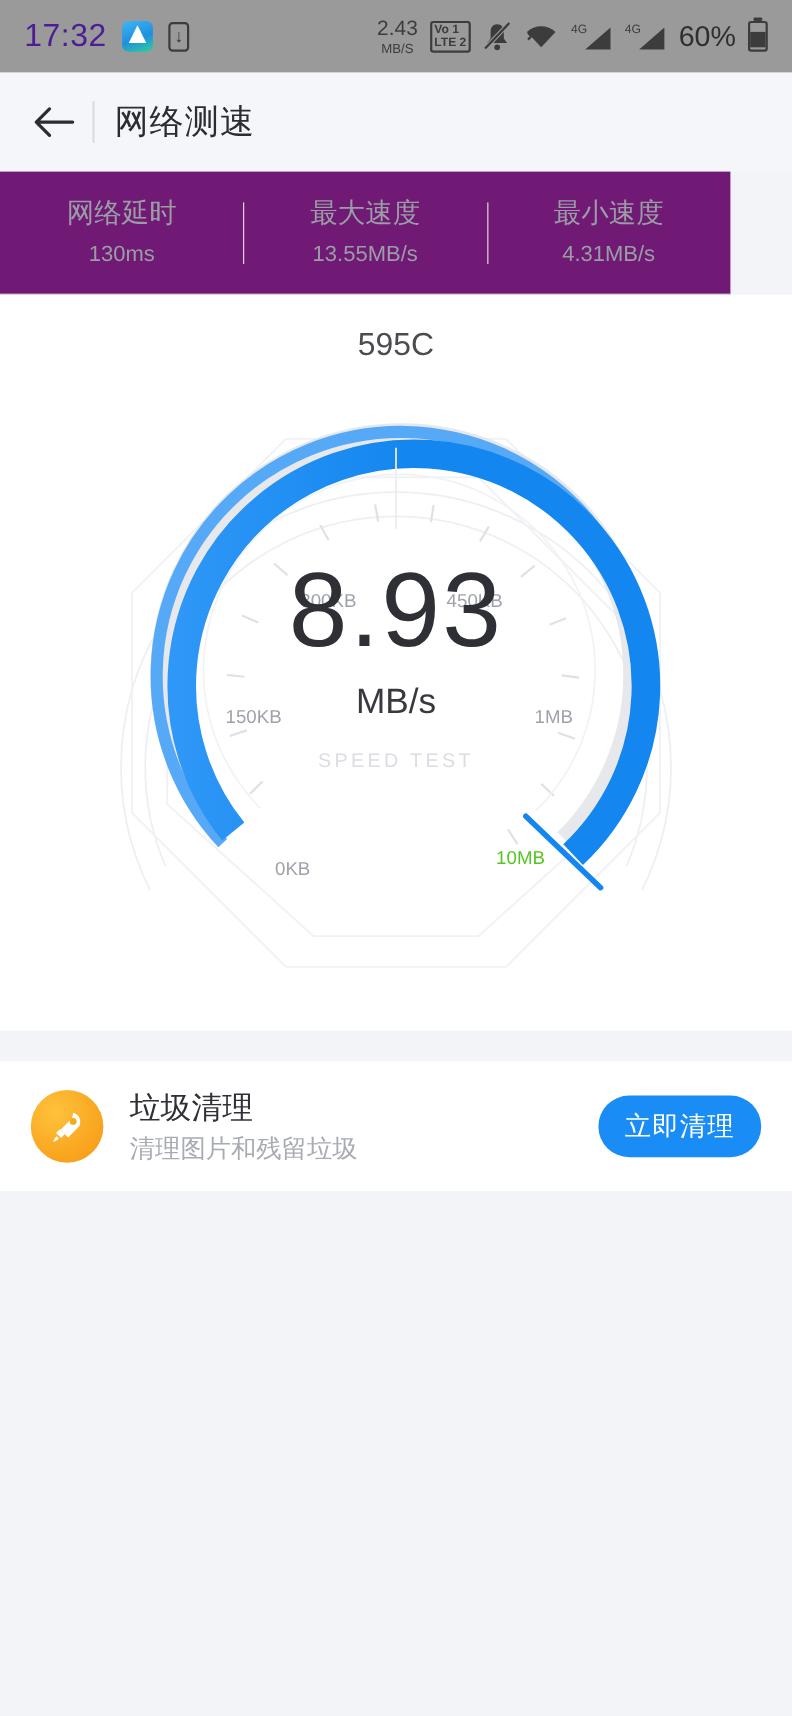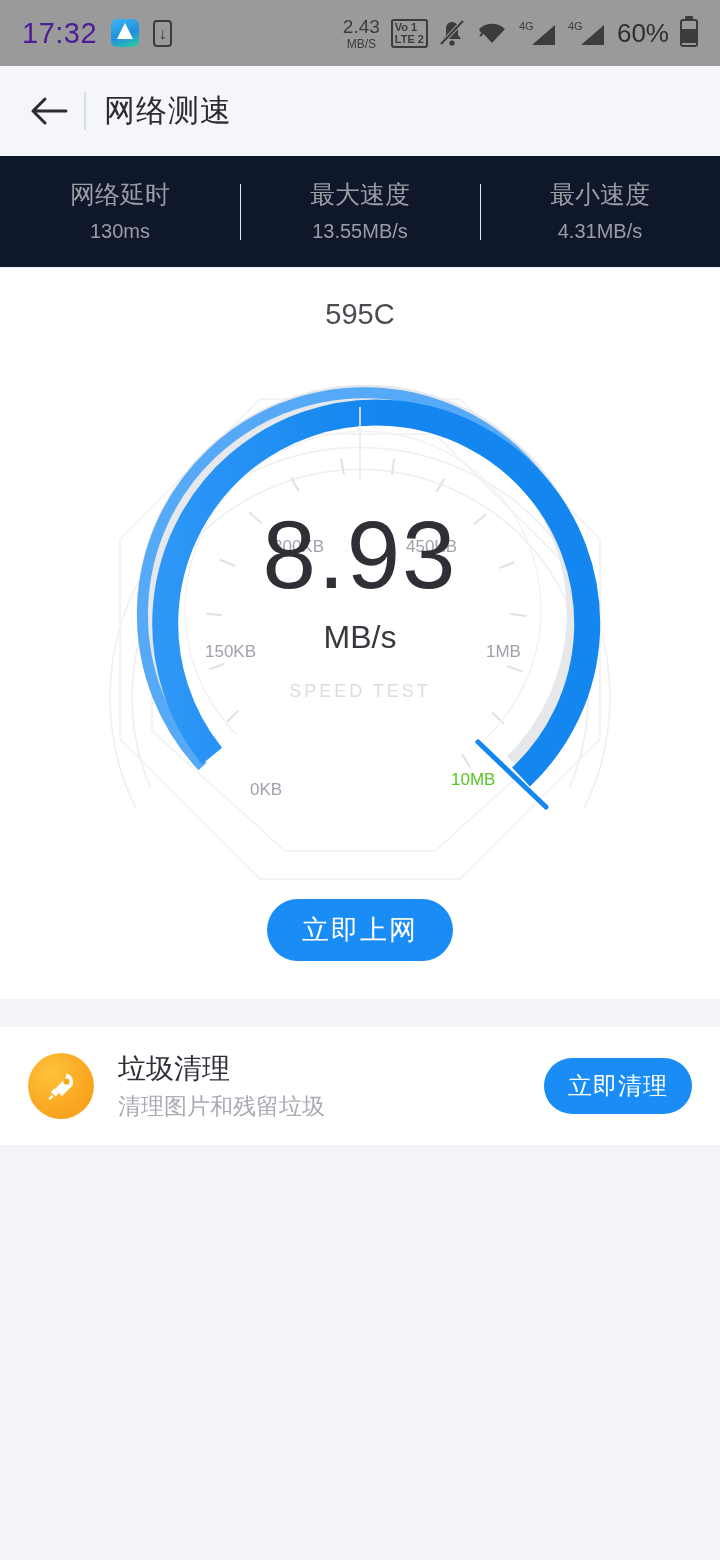--- a/index.html
+++ b/index.html
@@ -73,21 +73,21 @@
     width: 46px; height: 46px; display:flex; align-items:center; justify-content:center;
     cursor:pointer;
   }
   .appbar-divider {
     width: 2px; height: 38px; background: #d9dce3; margin: 0 18px 0 12px;
   }
   .appbar-title { font-size: 31px; color: #2b2d33; letter-spacing: 1px; }
 
   
   .stats {
-    width: 720px; height: 112px; background: #0f172a;
+    width: 664px; height: 112px; background: #701a75;
     display:flex; align-items:center;
     border-bottom: 1px solid #ededf1;
   }
   .stat { flex:1; text-align:center; position:relative; }
   .stat + .stat::before{
     content:""; position:absolute; left:0; top:50%; transform:translateY(-50%);
     width:1px; height:56px; background:#e6e7ec;
   }
   .stat-label { font-size: 25px; color:#9a9da6; line-height:1; margin-bottom:14px; }
   .stat-value { font-size: 20px; color:#9a9da6; line-height:1; }
@@ -295,23 +295,20 @@
       <div class="tick-label" style="left:486px; top:303px;">1MB</div>
       <div class="tick-label hi" style="left:430px; top:431px;">10MB</div>
 
       <div class="gauge-center">
         <div class="gauge-value">8.93</div>
         <div class="gauge-unit">MB/s</div>
       </div>
       <div class="gauge-caption">SPEED TEST</div>
     </div>
 
-    <div class="cta-row">
-      <button class="cta">立即上网</button>
-    </div>
   </div>
 
   <div class="gap"></div>
 
   <div class="card">
     <div class="card-icon">
       <svg width="38" height="38" viewBox="0 0 38 38">
         <path d="M24.5 6.5 C30 8 32 13 30.5 18.5 L20 29 L13 22 L23.5 11.5 Z" fill="#ffffff"></path>
         <circle cx="24.5" cy="14.5" r="3.1" fill="#f7a91c"></circle>
         <path d="M12.5 21.5 L9 25 L13.5 29.5 L17 26 Z" fill="#ffffff"></path>

